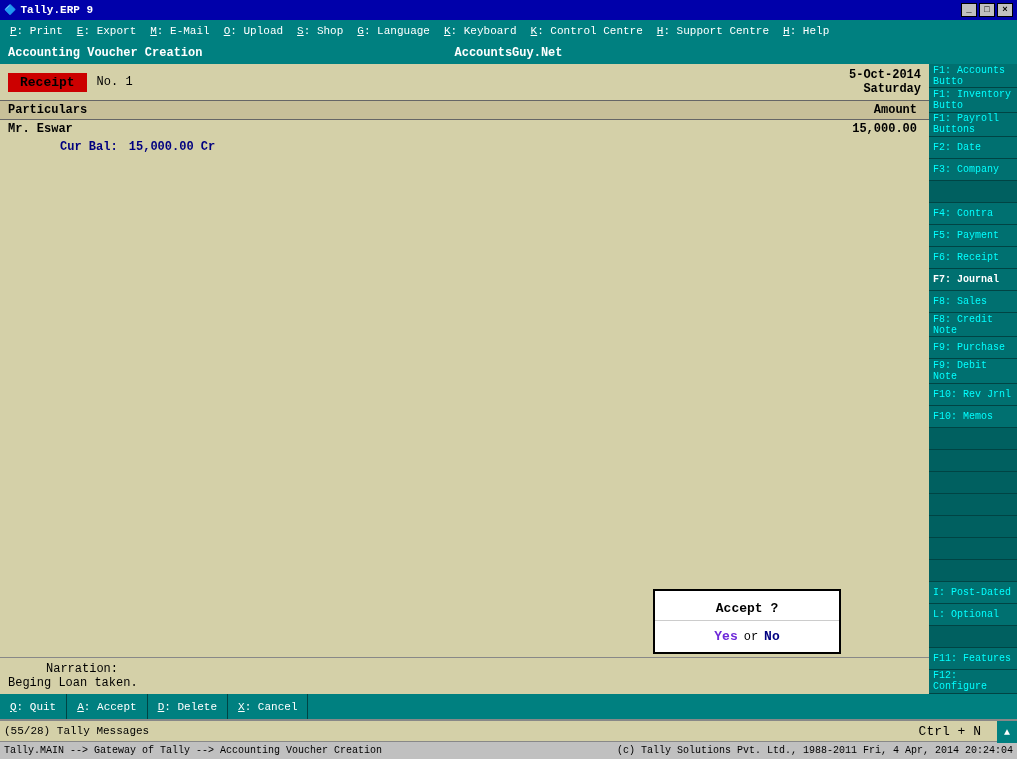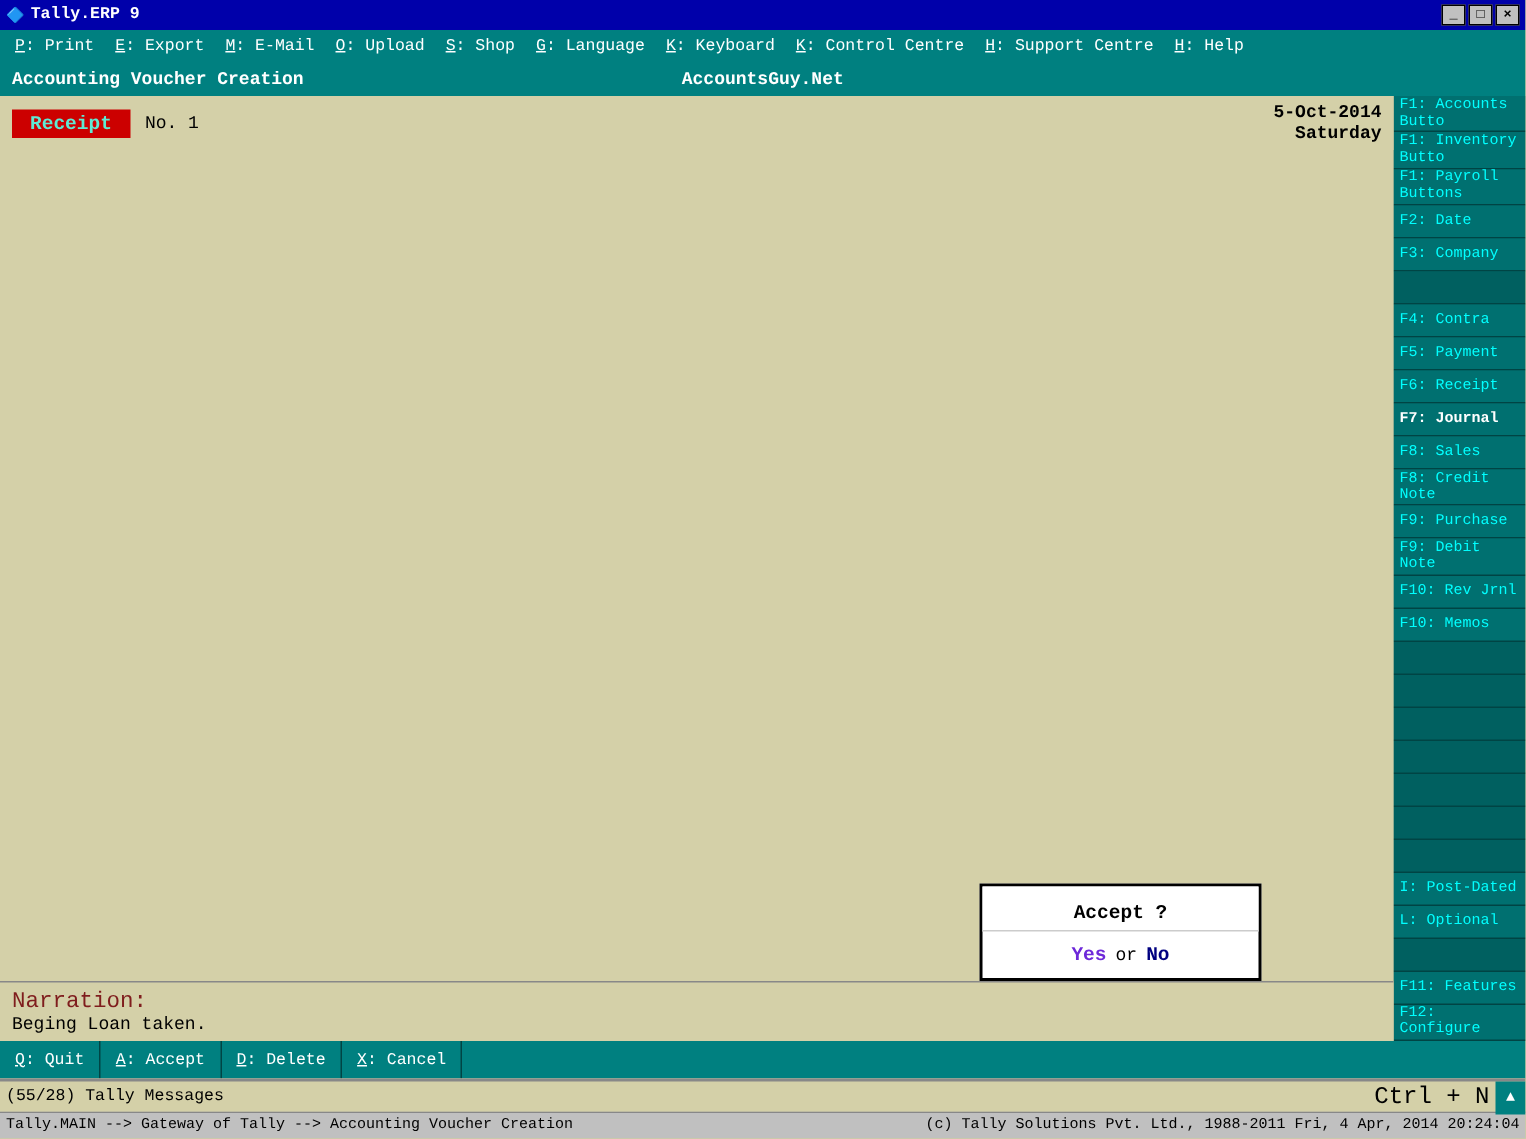--- a/index.html
+++ b/index.html
@@ -71,21 +71,21 @@
     
     #voucher-header {
       display: flex;
       align-items: center;
       justify-content: space-between;
       padding: 4px 8px;
       background: #d4d0a8;
     }
     #voucher-type-badge {
       background: #cc0000;
-      color: #5eead4;
+      color: #000000;
       padding: 2px 12px;
       font-weight: bold;
       font-size: 13px;
     }
     #voucher-no { font-size: 12px; margin-left: 8px; }
     #voucher-date { text-align: right; font-size: 12px; font-weight: bold; }
 
     
     #account-section { padding: 4px 8px; }
     #cur-bal { font-size: 11px; margin-left: 60px; color: #000080; font-weight: bold; }
@@ -195,22 +195,22 @@
       height: 22px;
       background: #008080;
       color: white;
       display: flex;
       align-items: center;
       justify-content: center;
       font-size: 10px;
     }
     #messages-bar .ctrl-n {
       position: absolute;
-      right: 24px;
-      font-size: 16px;
+      right: 36px;
+      font-size: 13px;
     }
 
     
     #accept-dialog {
       position: absolute;
       right: 88px;
       bottom: 40px;
       width: 188px;
       background: white;
       border: 2px solid #000;
@@ -280,23 +280,44 @@
         <span id="voucher-type-badge">Receipt</span>
         <span id="voucher-no" style="margin-left:10px;">No. 1</span>
       </div>
       <div id="voucher-date">
         <div style="font-weight:bold;">5-Oct-2014</div>
         <div>Saturday</div>
       </div>
     </div>
 
 
+    <table id="voucher-table">
+      <thead>
+        <tr>
+          <th>Particulars</th>
+          <th class="amount-col">Amount</th>
+        </tr>
+      </thead>
+      <tbody>
+        <tr class="entry-row">
+          <td style="font-weight:bold;">Mr. Eswar</td>
+          <td class="entry-amount">15,000.00</td>
+        </tr>
+        <tr class="entry-row">
+          <td class="entry-bal">
+            <span>Cur Bal:</span>
+            <span style="margin-left:4px;">15,000.00 Cr</span>
+          </td>
+          <td></td>
+        </tr>
+      </tbody>
+    </table>
 
     <div id="narration-section">
-      <div style="color:#7f1d1d; font-size:15px;">Narration:</div>
+      <div style="color:#000000; font-size:12px;margin-left:38px;">Narration:</div>
       <div style="font-size:12px;">Beging Loan taken.</div>
     </div>
 
     <div id="accept-dialog">
       <div class="dialog-title">Accept ?</div>
       <div class="dialog-options">
         <span class="yes-btn">Yes</span>
         <span class="or-text">or</span>
         <span class="no-btn">No</span>
       </div>

